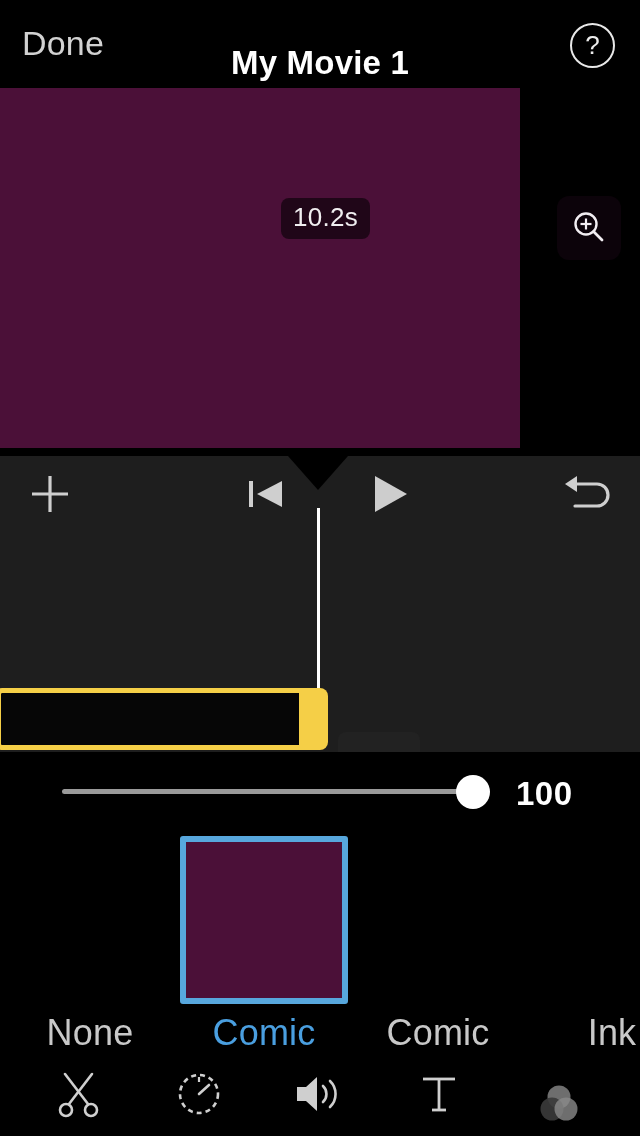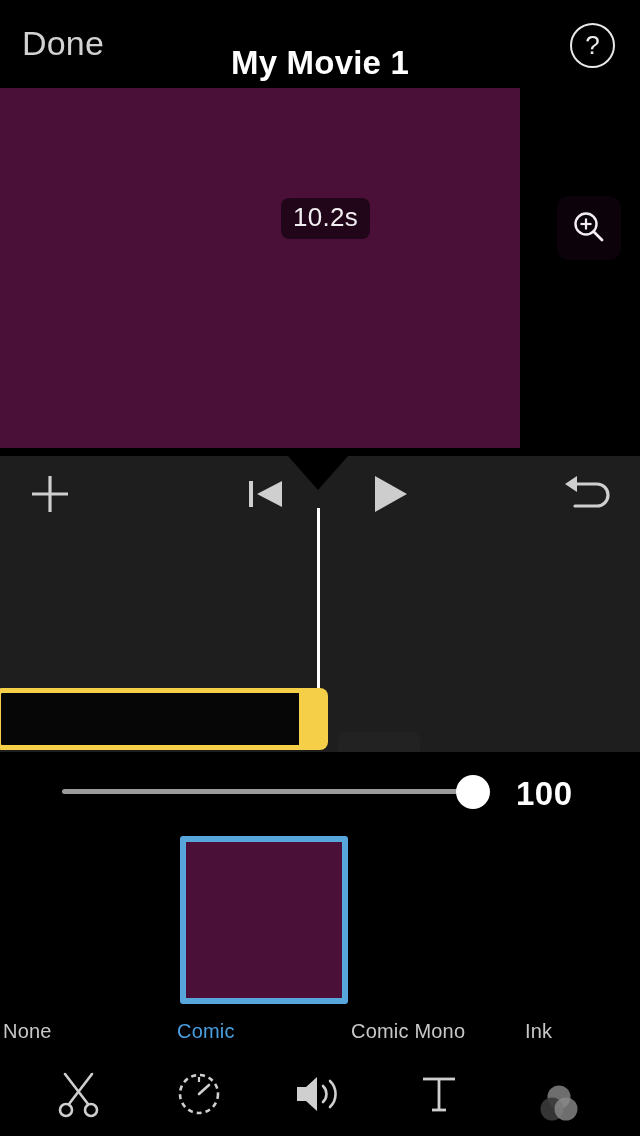--- a/index.html
+++ b/index.html
@@ -112,22 +112,22 @@
   
   .filters { position:absolute; left:0; top:830px; width:640px; height:222px; background:#000; }
   .filter-item { position:absolute; top:6px; width:174px; }
   .filter-thumb {
     width:168px; height:168px; margin:0 auto;
     border:6px solid transparent; border-radius:3px;
   }
   .filter-item.selected .filter-thumb { border-color:#57a7dd; }
   .filter-thumb-inner { width:100%; height:100%; }
   .filter-label {
-    margin-top:16px; 
-    font-size:20px; color:#c8c8c8; letter-spacing:0.2px;
+    margin-top:8px; text-align:center;
+    font-size:36px; color:#c8c8c8; letter-spacing:0.2px;
   }
   .filter-item.selected .filter-label { color:#4a9fe0; }
 
   
   .toolbar {
     position:absolute; left:0; top:1052px; width:640px; height:84px; background:#000;
   }
   .tb-btn {
     position:absolute; top:12px; width:62px; height:60px;
     display:flex; align-items:center; justify-content:center;

